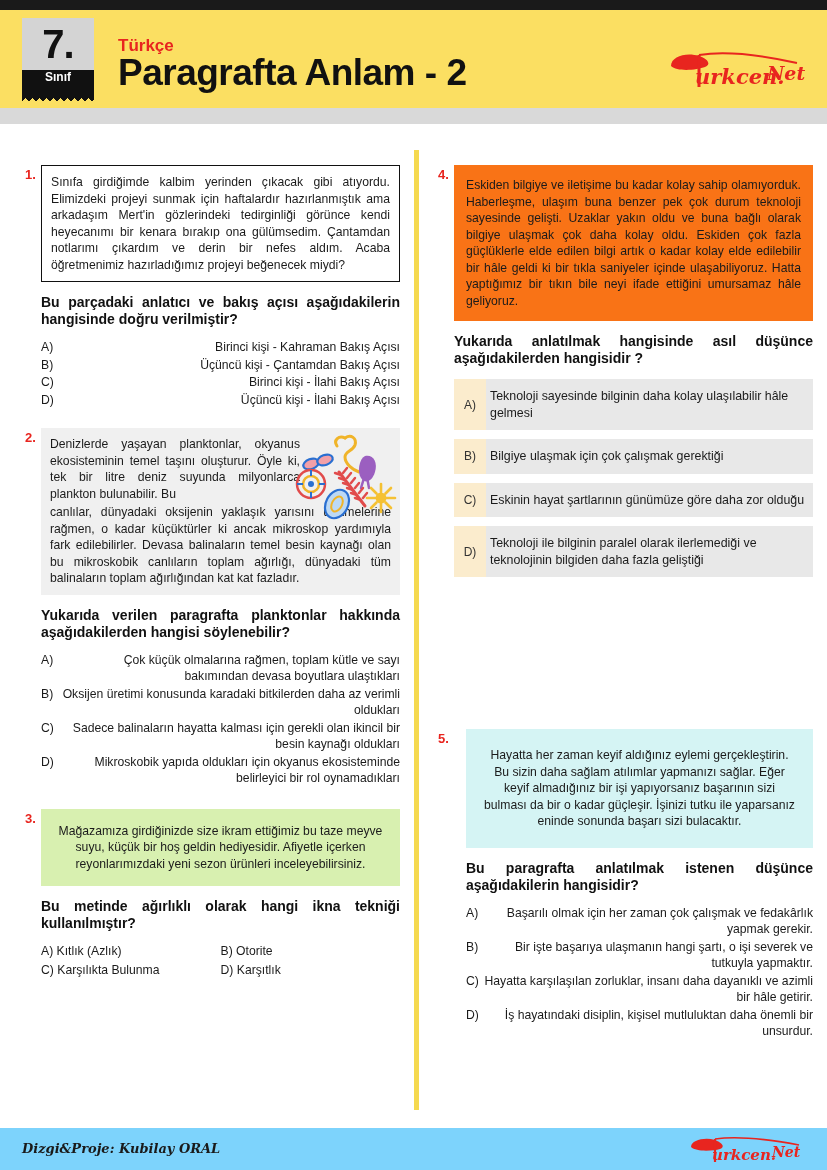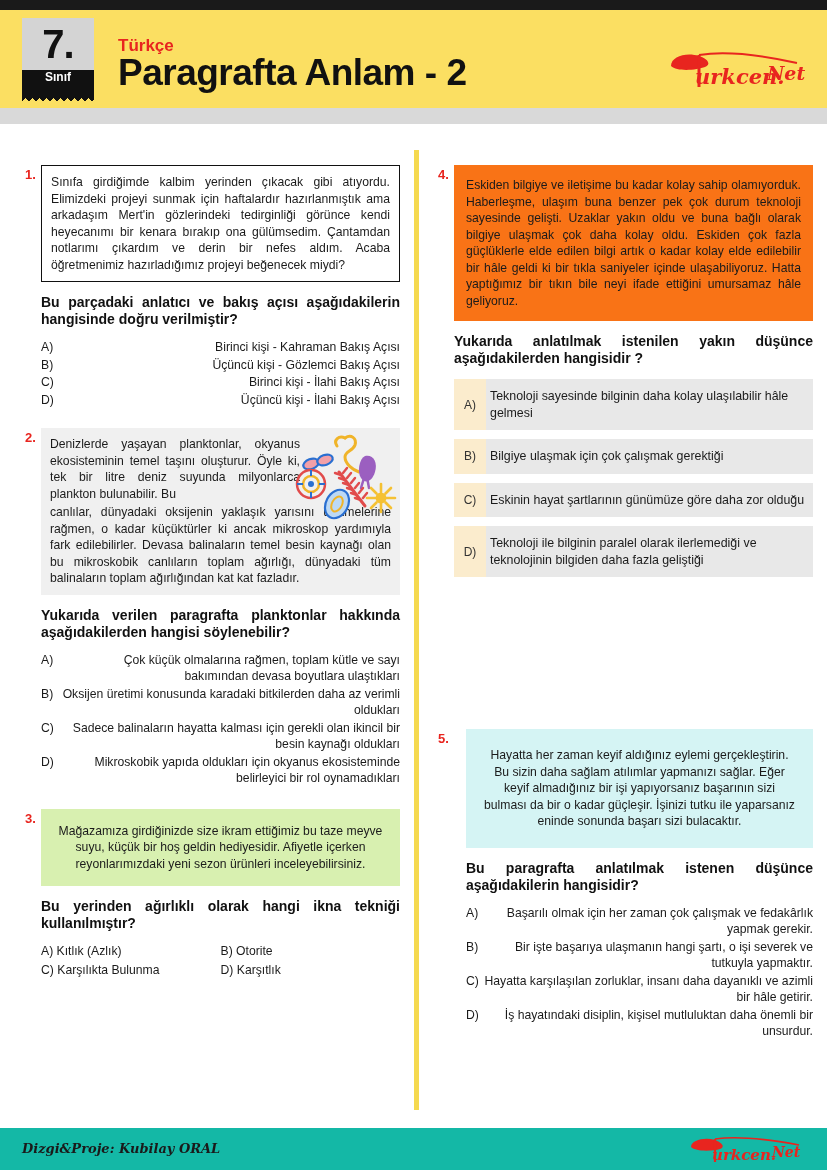--- a/index.html
+++ b/index.html
@@ -219,21 +219,21 @@
   .passage.with-art .wrapline {
     width: 250px;
   }
 
   
   .footer {
     position: absolute;
     left: 0; bottom: 0;
     width: 827px;
     height: 42px;
-    background: #14b8a6;
+    background: #7dd3fc;
     padding-left: 16px;
   }
   .footer-credit {
     position: absolute;
     left: 22px; top: 13px;
     font-family: "DejaVu Serif", serif;
     font-style: italic;
     font-size: 13px;
     font-weight: bold;
     color: #1a1a1a;
@@ -286,21 +286,21 @@
       <div class="qbody">
         <div class="passage bordered">Sınıfa girdiğimde kalbim yerinden çıkacak gibi atıyordu. Elimizdeki projeyi sunmak için haftalardır hazırlanmıştık ama arkadaşım Mert'in gözlerindeki tedirginliği görünce kendi heyecanımı bir kenara bırakıp ona gülümsedim. Çantamdan notlarımı çıkardım ve derin bir nefes aldım. Acaba öğretmenimiz hazırladığımız projeyi beğenecek miydi?</div>
         <div class="stem">Bu parçadaki anlatıcı ve bakış açısı aşağıdakilerin hangisinde doğru verilmiştir?</div>
         <div class="options">
           <div class="opt">
             <span class="ltr">A)</span>
             <span class="txt">Birinci kişi - Kahraman Bakış Açısı</span>
           </div>
           <div class="opt">
             <span class="ltr">B)</span>
-            <span class="txt">Üçüncü kişi - Gözlemci Bakış Açısı</span>
+            <span class="txt">Üçüncü kişi - Çantamdan Bakış Açısı</span>
           </div>
           <div class="opt">
             <span class="ltr">C)</span>
             <span class="txt">Birinci kişi - İlahi Bakış Açısı</span>
           </div>
           <div class="opt">
             <span class="ltr">D)</span>
             <span class="txt">Üçüncü kişi - İlahi Bakış Açısı</span>
           </div>
         </div>
@@ -391,21 +391,21 @@
             <span class="txt">Mikroskobik yapıda oldukları için okyanus ekosisteminde belirleyici bir rol oynamadıkları</span>
           </div>
         </div>
       </div>
     </div>
 
     <div class="qblock" style="margin-top:22px;">
       <div class="qnum">3.</div>
       <div class="qbody">
         <div class="passage green" style="padding:14px 6px;">Mağazamıza girdiğinizde size ikram ettiğimiz bu taze meyve suyu, küçük bir hoş geldin hediyesidir. Afiyetle içerken reyonlarımızdaki yeni sezon ürünleri inceleyebilirsiniz.</div>
-        <div class="stem">Bu yerinden ağırlıklı olarak hangi ikna tekniği kullanılmıştır?</div>
+        <div class="stem">Bu metinde ağırlıklı olarak hangi ikna tekniği kullanılmıştır?</div>
         <div class="options-grid">
           <div>
             <span>A)</span>
             <span>Kıtlık (Azlık)</span>
           </div>
           <div>
             <span>B)</span>
             <span>Otorite</span>
           </div>
           <div>
@@ -421,21 +421,21 @@
     </div>
 
   </div>
 
   <div class="col-right">
 
     <div class="qblock">
       <div class="qnum">4.</div>
       <div class="qbody">
         <div class="passage pink" style="padding:12px 12px;">Eskiden bilgiye ve iletişime bu kadar kolay sahip olamıyorduk. Haberleşme, ulaşım buna benzer pek çok durum teknoloji sayesinde gelişti. Uzaklar yakın oldu ve buna bağlı olarak bilgiye ulaşmak çok daha kolay oldu. Eskiden çok fazla güçlüklerle elde edilen bilgi artık o kadar kolay elde edilebilir bir hâle geldi ki bir tıkla saniyeler içinde ulaşabiliyoruz. Hatta yaptığımız bir tıkın bile neyi ifade ettiğini umursamaz hâle geliyoruz.</div>
-        <div class="stem">Yukarıda anlatılmak istenilen yakın düşünce aşağıdakilerden hangisidir ?</div>
+        <div class="stem">Yukarıda anlatılmak hangisinde asıl düşünce aşağıdakilerden hangisidir ?</div>
         <div class="boxed-options">
           <div class="boxed-opt">
             <div class="bltr">A)</div>
             <div class="btxt">Teknoloji sayesinde bilginin daha kolay ulaşılabilir hâle gelmesi</div>
           </div>
           <div class="boxed-opt">
             <div class="bltr">B)</div>
             <div class="btxt">Bilgiye ulaşmak için çok çalışmak gerektiği</div>
           </div>
           <div class="boxed-opt">

